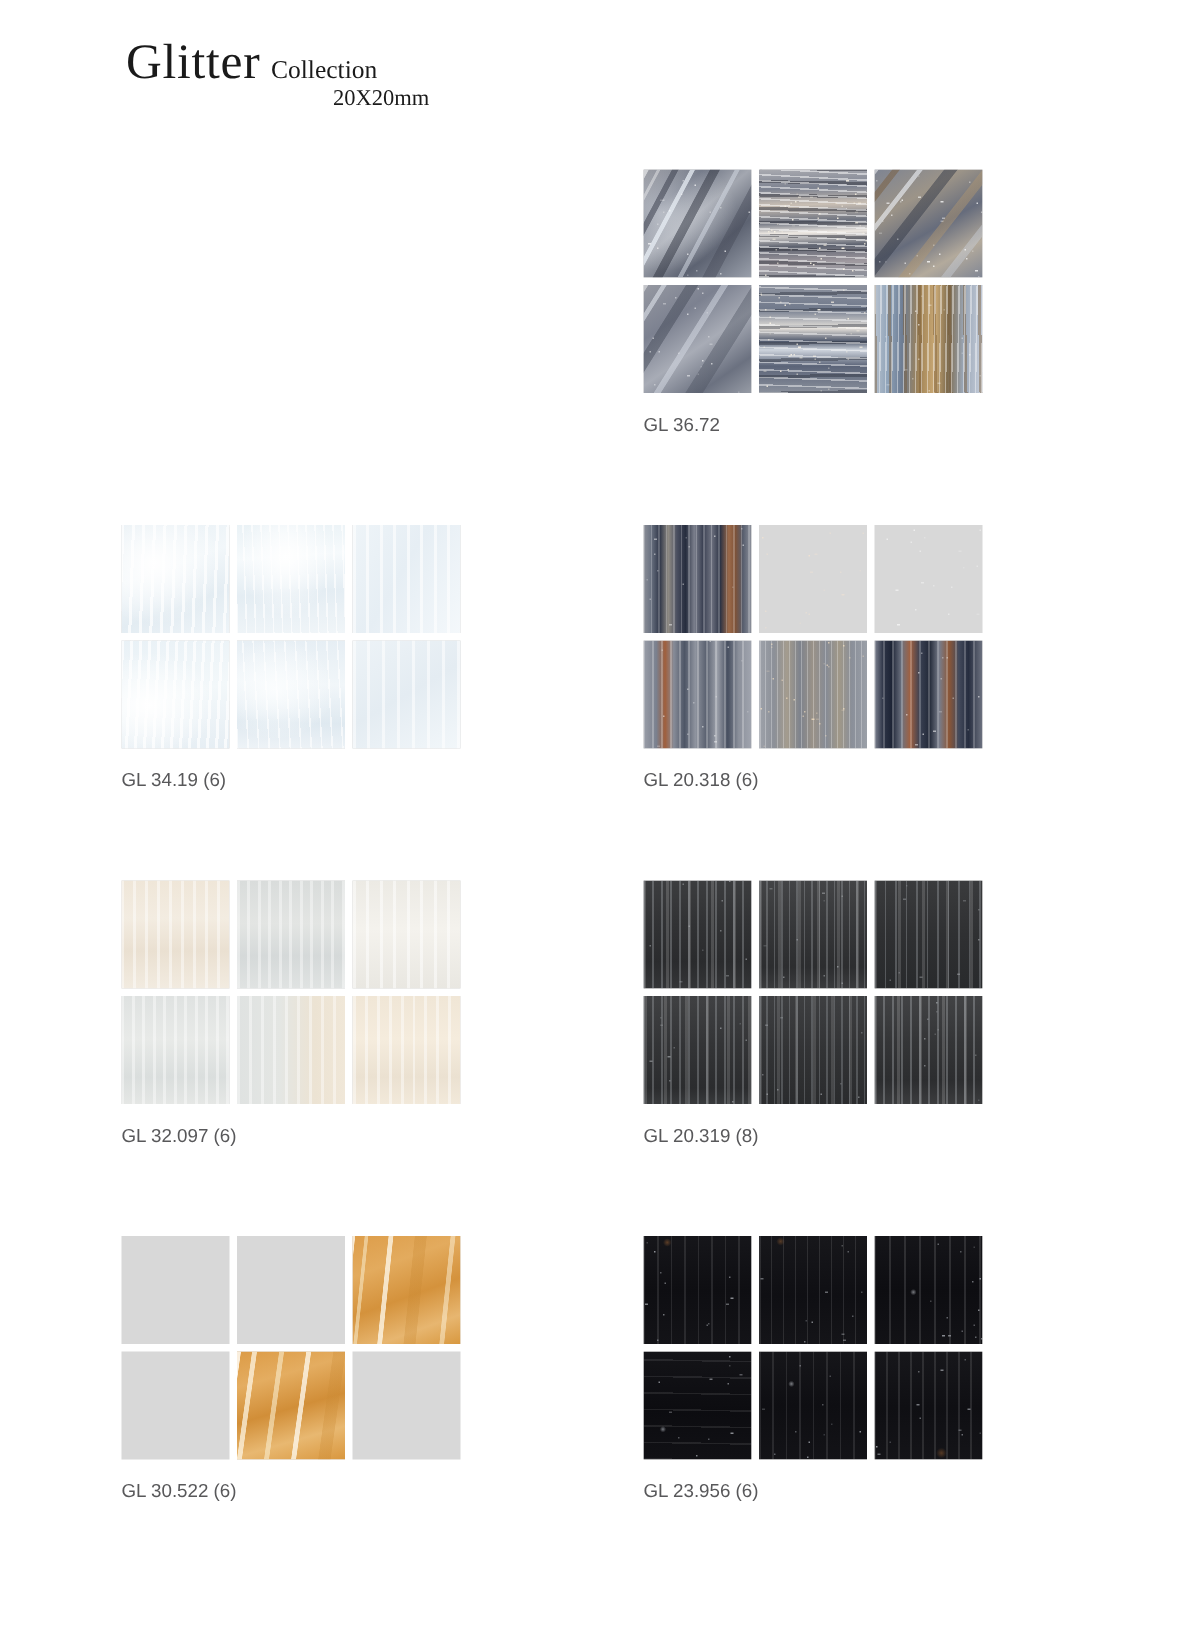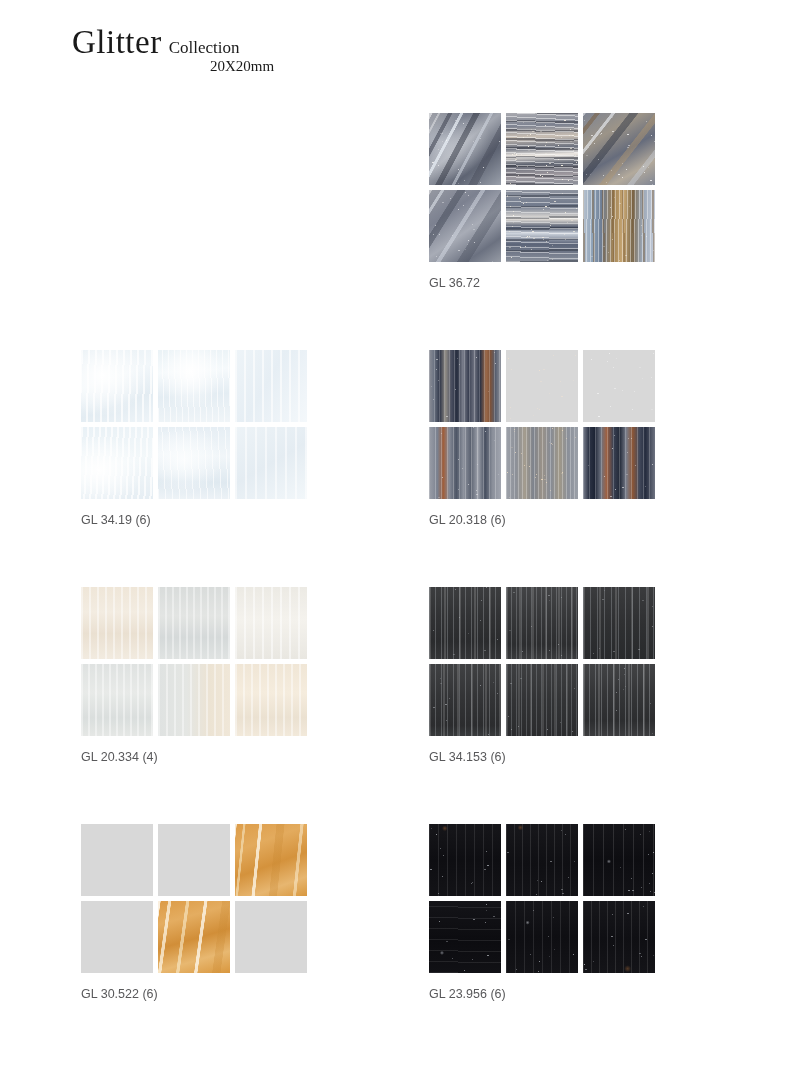--- a/index.html
+++ b/index.html
@@ -5,21 +5,21 @@
 <style>
   html,body{margin:0;padding:0;background:#fff;}
   body{
     width:800px;height:1089px;position:relative;overflow:hidden;
     font-family:"Liberation Sans",sans-serif;
     -webkit-font-smoothing:antialiased;
   }
   .page{position:absolute;inset:0;background:#ffffff;}
 
   
-  .title-block{position:absolute;left:72px;top:26px;white-space:nowrap;}
+  .title-block{position:absolute;left:84px;top:26px;white-space:nowrap;}
   .title-main{
     font-family:"Liberation Serif",serif;
     font-size:33px;color:#1a1a1a;letter-spacing:.5px;line-height:1;
     display:inline-block;vertical-align:baseline;
   }
   .title-sub{
     font-family:"Liberation Serif",serif;
     font-size:17px;color:#1a1a1a;line-height:1;
     display:inline-block;vertical-align:baseline;margin-left:7px;
   }
@@ -619,21 +619,21 @@
       <div class="tile">
           <div class="tex t334d"></div>
         </div>
       <div class="tile">
           <div class="tex t334e"></div>
         </div>
       <div class="tile">
           <div class="tex t334f"></div>
         </div>
     </div>
-    <div class="group-label">GL 20.334 (4)</div>
+    <div class="group-label">GL 32.097 (6)</div>
   </div>
 
   <div class="group" style="left:429px;top:587px;">
     <div class="tile-grid">
       <div class="tile">
           <div class="tex t319a">
             <div class="sparkle">
               <i style="position: absolute; left: 52px; top: 13.1px; width: 1px; height: 1px; background: rgb(216, 221, 226); opacity: 0.39;"></i>
               <i style="position: absolute; left: 29.8px; top: 29.8px; width: 1px; height: 1px; background: rgb(216, 221, 226); opacity: 0.33;"></i>
               <i style="position: absolute; left: 55.1px; top: 63.1px; width: 2px; height: 1px; background: rgb(216, 221, 226); opacity: 0.3;"></i>
@@ -719,21 +719,21 @@
               <i style="position: absolute; left: 39.8px; top: 71.6px; width: 1px; height: 1px; background: rgb(216, 221, 226); opacity: 0.46;"></i>
               <i style="position: absolute; left: 68.8px; top: 69.3px; width: 1px; height: 1px; background: rgb(216, 221, 226); opacity: 0.22;"></i>
               <i style="position: absolute; left: 33.3px; top: 27.7px; width: 1px; height: 1px; background: rgb(216, 221, 226); opacity: 0.44;"></i>
               <i style="position: absolute; left: 40.6px; top: 10px; width: 1px; height: 1px; background: rgb(216, 221, 226); opacity: 0.21;"></i>
               <i style="position: absolute; left: 41.4px; top: 4.1px; width: 1px; height: 1px; background: rgb(216, 221, 226); opacity: 0.45;"></i>
               <i style="position: absolute; left: 41.9px; top: 21.5px; width: 1px; height: 1px; background: rgb(216, 221, 226); opacity: 0.2;"></i>
             </div>
           </div>
         </div>
     </div>
-    <div class="group-label">GL 34.153 (6)</div>
+    <div class="group-label">GL 20.319 (8)</div>
   </div>
 
   <div class="group" style="left:81px;top:824px;">
     <div class="tile-grid">
       <div class="tile">
           <div class="tex t333a"></div>
         </div>
       <div class="tile">
           <div class="tex t333b"></div>
         </div>

